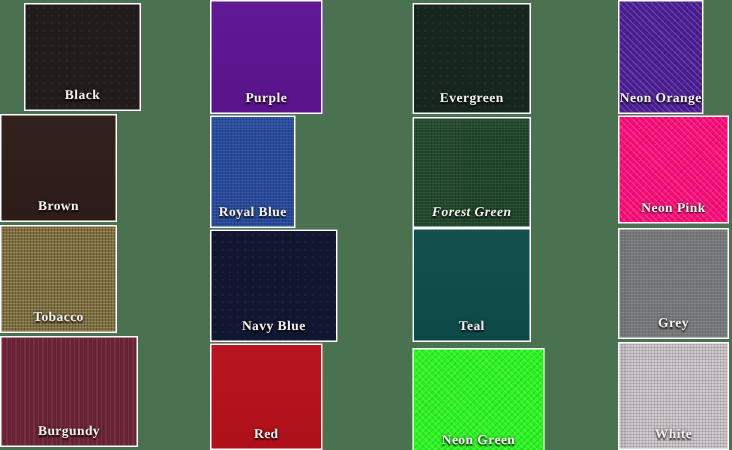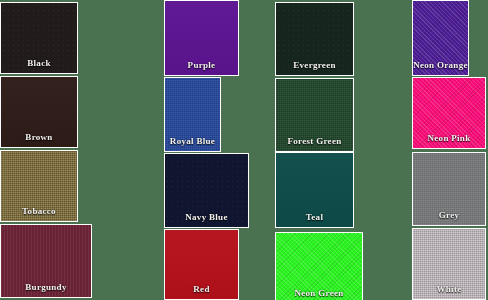--- a/index.html
+++ b/index.html
@@ -51,38 +51,38 @@
     text-shadow: 0 1px 1px rgba(0,0,0,0.75), 0 0 2px rgba(0,0,0,0.6);
     line-height: 11px;
     white-space: nowrap;
   }
 </style>
 </head>
 <body style="background: rgb(74, 114, 80);">
 
 <div id="board">
     <div class="column" style="left: 0px; width: 78px;">
-      <div class="swatch" style="left: 0px; width: 78px; top: 2px; height: 72px; background-color: rgb(34, 27, 27);">
+      <div class="swatch" style="left: 16px; width: 78px; top: 2px; height: 72px; background-color: rgb(34, 27, 27);">
         <span class="tex" style="background-image: radial-gradient(rgba(255, 255, 255, 0.06) 0.5px, rgba(0, 0, 0, 0) 0.6px); background-size: 5px 5px;"></span>
         <span class="label">Black</span>
       </div>
       <div class="swatch" style="left: 0px; width: 78px; top: 76px; height: 72px; background-color: rgb(46, 28, 24); padding-left: 21px;">
         <span class="tex" style="background-image: linear-gradient(rgba(255, 255, 255, 0.024), rgba(0, 0, 0, 0.04));"></span>
         <span class="label">Brown</span>
       </div>
       <div class="swatch" style="left: 0px; width: 78px; top: 150px; height: 72px; background-color: rgb(125, 107, 53); padding-left: 19px;">
         <span class="tex" style="background-image: repeating-linear-gradient(0deg, rgba(255, 255, 255, 0.1) 0px, rgba(255, 255, 255, 0.1) 1px, rgba(0, 0, 0, 0.1) 1px, rgba(0, 0, 0, 0.1) 2px), repeating-linear-gradient(90deg, rgba(255, 255, 255, 0.1) 0px, rgba(255, 255, 255, 0.1) 1px, rgba(0, 0, 0, 0.1) 1px, rgba(0, 0, 0, 0.1) 2px);"></span>
         <span class="label">Tobacco</span>
       </div>
       <div class="swatch" style="left: 0px; width: 92px; top: 224px; height: 74px; background-color: rgb(109, 36, 55);">
         <span class="tex" style="background-image: repeating-linear-gradient(90deg, rgba(255, 255, 255, 0.055) 0px, rgba(255, 255, 255, 0.055) 1px, rgba(0, 0, 0, 0.055) 1px, rgba(0, 0, 0, 0.055) 3px);"></span>
         <span class="label">Burgundy</span>
       </div>
     </div>
-    <div class="column" style="left: 140px; width: 75px; margin-left: 24px;">
+    <div class="column" style="left: 140px; width: 75px;">
       <div class="swatch" style="left: 0px; width: 75px; top: 0px; height: 76px; background-color: rgb(92, 20, 145);">
         <span class="tex" style="background-image: linear-gradient(rgba(255, 255, 255, 0.024), rgba(0, 0, 0, 0.04));"></span>
         <span class="label">Purple</span>
       </div>
       <div class="swatch" style="left: 0px; width: 57px; top: 77px; height: 75px; background-color: rgb(36, 71, 155);">
         <span class="tex" style="background-image: repeating-linear-gradient(0deg, rgba(255, 255, 255, 0.05) 0px, rgba(255, 255, 255, 0.05) 1px, rgba(0, 0, 0, 0.06) 1px, rgba(0, 0, 0, 0.06) 2px), repeating-linear-gradient(90deg, rgba(255, 255, 255, 0.04) 0px, rgba(255, 255, 255, 0.04) 1px, rgba(0, 0, 0, 0.05) 1px, rgba(0, 0, 0, 0.05) 2px);"></span>
         <span class="label">Royal Blue</span>
       </div>
       <div class="swatch" style="left: 0px; width: 85px; top: 153px; height: 75px; background-color: rgb(16, 22, 48);">
         <span class="tex" style="background-image: radial-gradient(rgba(255, 255, 255, 0.06) 0.5px, rgba(0, 0, 0, 0) 0.6px); background-size: 5px 5px;"></span>
@@ -91,21 +91,21 @@
       <div class="swatch" style="left: 0px; width: 75px; top: 229px; height: 71px; background-color: rgb(181, 17, 27);">
         <span class="tex" style="background-image: linear-gradient(rgba(255, 255, 255, 0.024), rgba(0, 0, 0, 0.04));"></span>
         <span class="label">Red</span>
       </div>
     </div>
     <div class="column" style="left: 275px; width: 79px; padding-left: 36px;">
       <div class="swatch" style="left: 0px; width: 79px; top: 2px; height: 74px; background-color: rgb(22, 38, 31);">
         <span class="tex" style="background-image: radial-gradient(rgba(255, 255, 255, 0.06) 0.5px, rgba(0, 0, 0, 0) 0.6px); background-size: 5px 5px;"></span>
         <span class="label">Evergreen</span>
       </div>
-      <div class="swatch" style="left: 0px; width: 79px; top: 78px; height: 74px; background-color: rgb(30, 68, 41);">
+      <div class="swatch" style="left: 0px; width: 79px; top: 78px; height: 74px; background-color: rgb(30, 68, 41); font-style: italic;">
         <span class="tex" style="background-image: repeating-linear-gradient(0deg, rgba(255, 255, 255, 0.05) 0px, rgba(255, 255, 255, 0.05) 1px, rgba(0, 0, 0, 0.06) 1px, rgba(0, 0, 0, 0.06) 2px), repeating-linear-gradient(90deg, rgba(255, 255, 255, 0.04) 0px, rgba(255, 255, 255, 0.04) 1px, rgba(0, 0, 0, 0.05) 1px, rgba(0, 0, 0, 0.05) 2px);"></span>
         <span class="label">Forest Green</span>
       </div>
       <div class="swatch" style="left: 0px; width: 79px; top: 152px; height: 76px; background-color: rgb(13, 76, 74);">
         <span class="tex" style="background-image: linear-gradient(rgba(255, 255, 255, 0.024), rgba(0, 0, 0, 0.04));"></span>
         <span class="label">Teal</span>
       </div>
       <div class="swatch" style="left: 0px; width: 88px; top: 216px; height: 72px; background-color: rgb(43, 245, 32); margin-top: 16px;">
         <span class="tex" style="background-image: repeating-linear-gradient(45deg, rgba(255, 255, 255, 0.14) 0px, rgba(255, 255, 255, 0.14) 1px, rgba(0, 0, 0, 0) 1px, rgba(0, 0, 0, 0) 3px), repeating-linear-gradient(-45deg, rgba(0, 0, 0, 0.1) 0px, rgba(0, 0, 0, 0.1) 1px, rgba(0, 0, 0, 0) 1px, rgba(0, 0, 0, 0) 3px);"></span>
         <span class="label">Neon Green</span>

